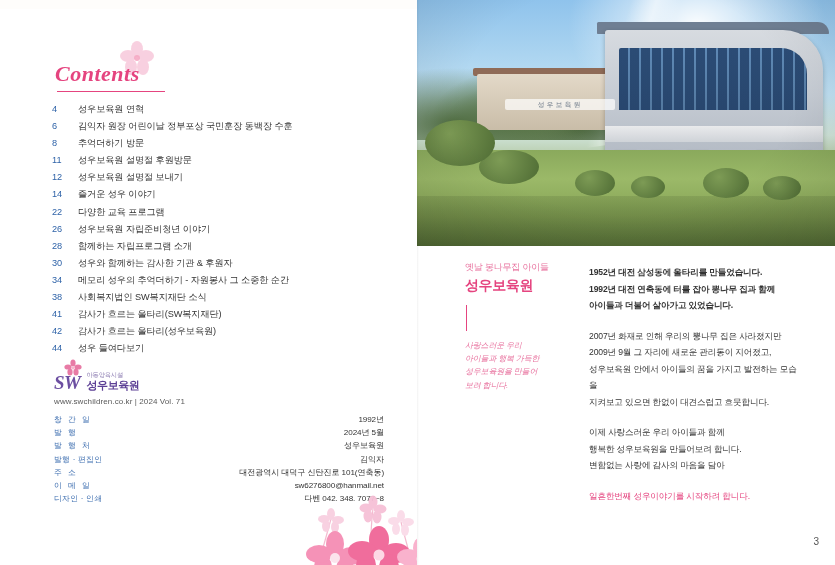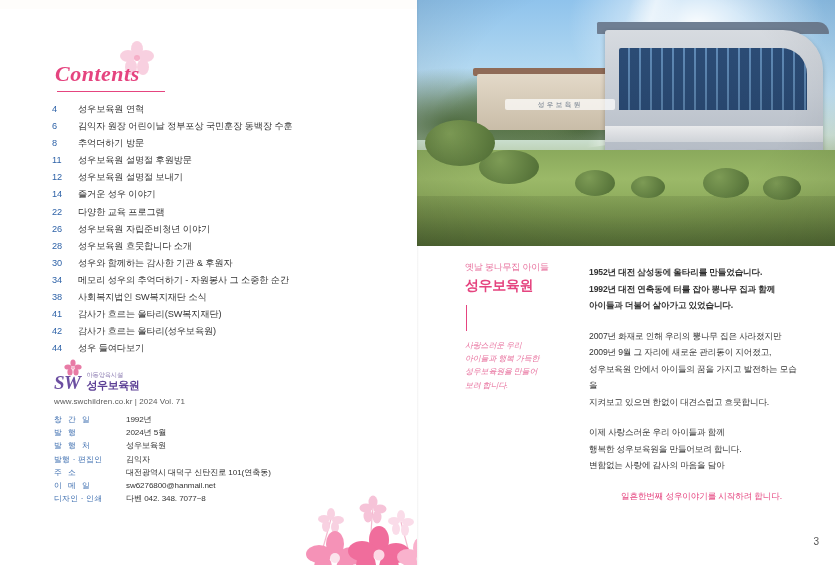--- a/index.html
+++ b/index.html
@@ -161,20 +161,21 @@
     left: 54px;
     top: 404px;
     width: 330px;
   }
   .imprint-row {
     display: flex;
     align-items: baseline;
     height: 13.2px;
     font-size: 8.1px;
     line-height: 13.2px;
+    justify-content: space-between;
   }
   .imprint-key {
     width: 56px;
     color: #3f6fb0;
     letter-spacing: 2.0px;
     font-size: 7.8px;
   }
   .imprint-key.tight {
     letter-spacing: 0.3px;
   }
@@ -398,21 +399,20 @@
   }
   .story p {
     margin: 0 0 14px 0;
     font-size: 8.6px;
     line-height: 16.5px;
     color: #333333;
     letter-spacing: -0.15px;
   }
   .story p.last {
     margin-bottom: 0;
-    margin-left: 32px;
   }
   .story .accent {
     color: #e5447f;
   }
 
   .page-number {
     position: absolute;
     right: 16px;
     bottom: 18px;
     font-size: 10px;
@@ -469,21 +469,21 @@
       <div class="toc-row">
         <span class="toc-page">22</span>
         <span class="toc-label">다양한 교육 프로그램</span>
       </div>
       <div class="toc-row">
         <span class="toc-page">26</span>
         <span class="toc-label">성우보육원 자립준비청년 이야기</span>
       </div>
       <div class="toc-row">
         <span class="toc-page">28</span>
-        <span class="toc-label">성우보육원 흐뭇합니다 소개</span>
+        <span class="toc-label">함께하는 자립프로그램 소개</span>
       </div>
       <div class="toc-row">
         <span class="toc-page">30</span>
         <span class="toc-label">성우와 함께하는 감사한 기관 &amp; 후원자</span>
       </div>
       <div class="toc-row">
         <span class="toc-page">34</span>
         <span class="toc-label">메모리 성우의 추억더하기 - 자원봉사 그 소중한 순간</span>
       </div>
       <div class="toc-row">

